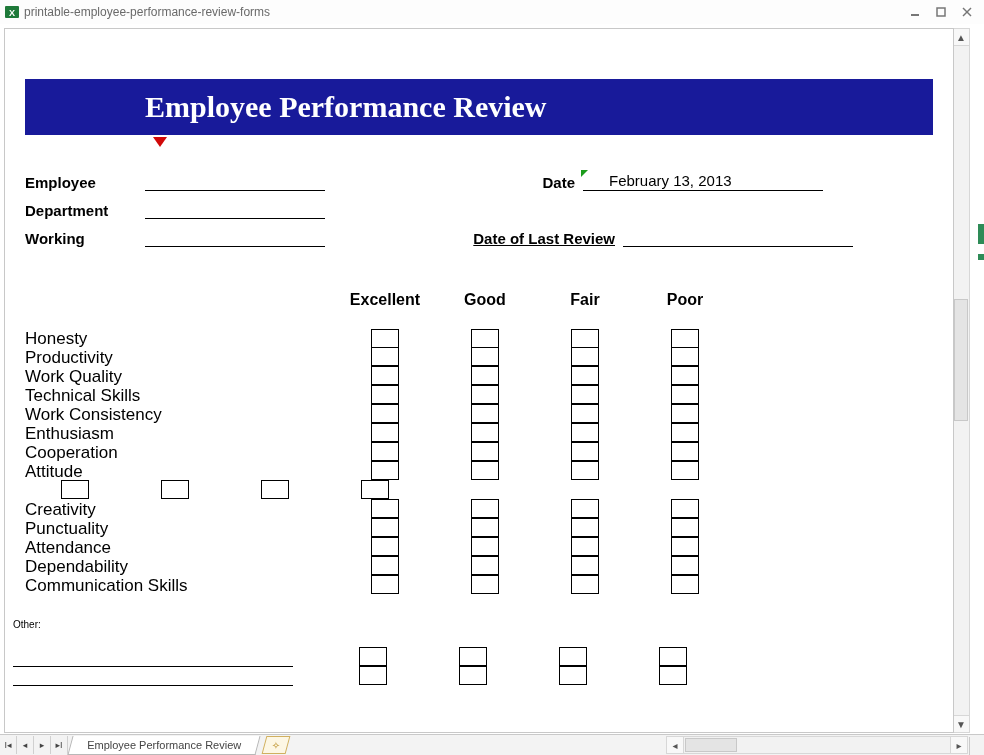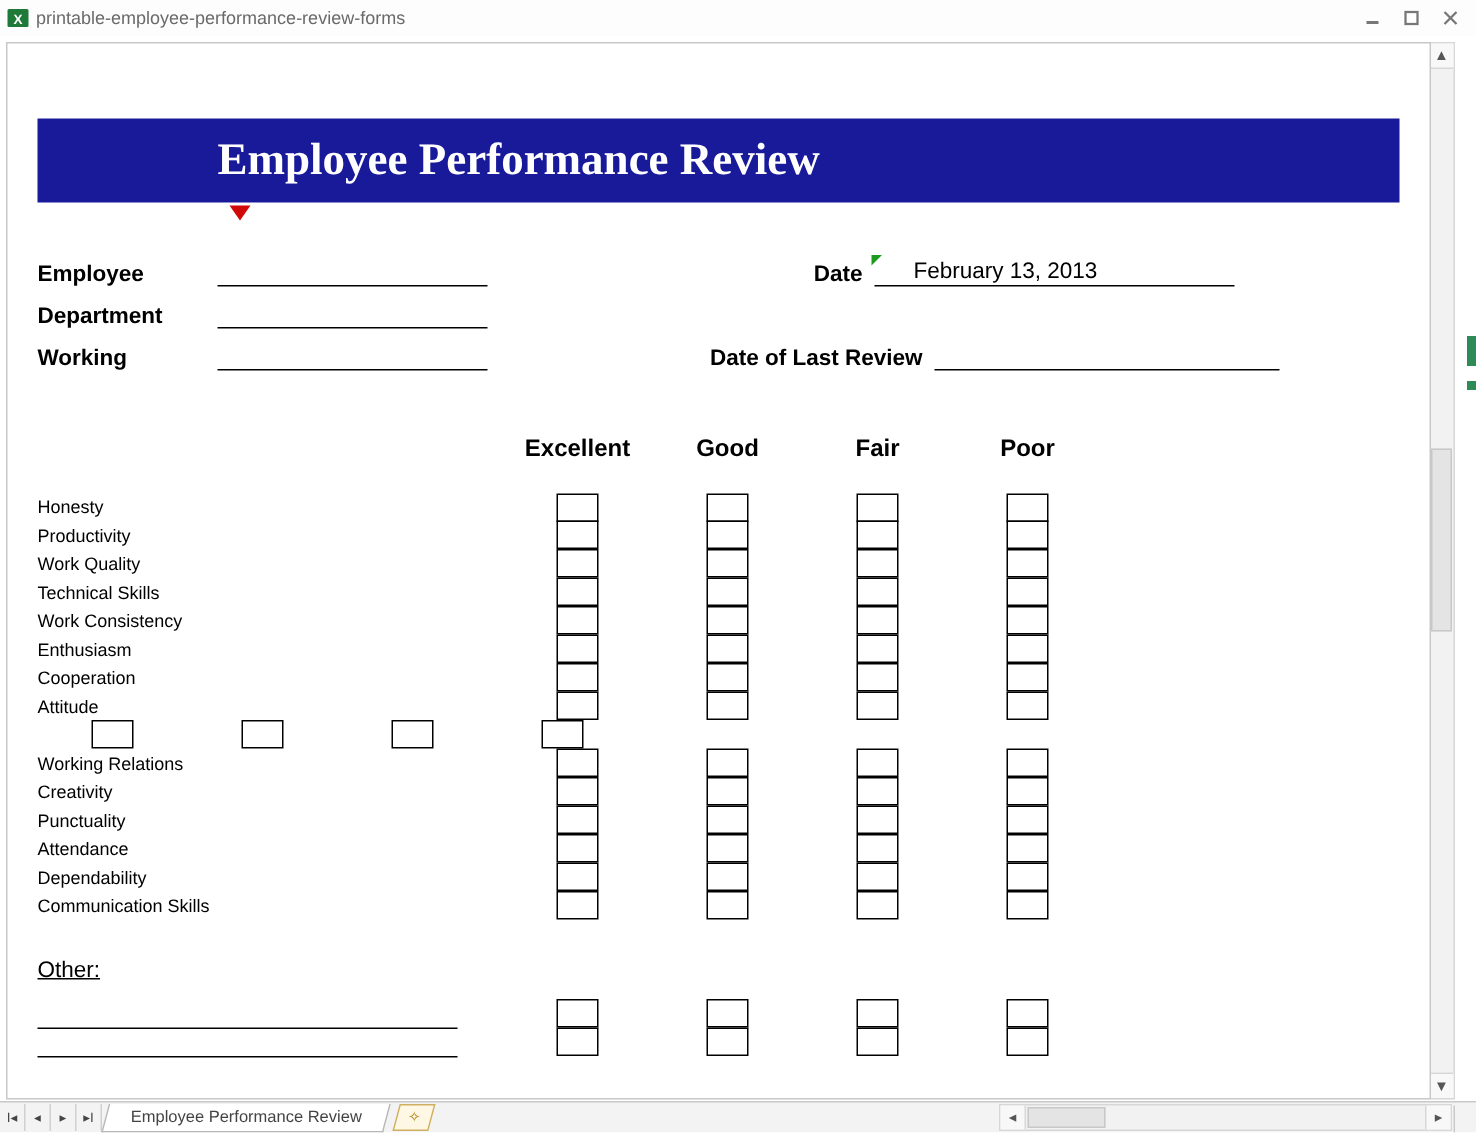--- a/index.html
+++ b/index.html
@@ -129,21 +129,21 @@
     font-size: 15px;
     color: #000;
   }
   .info-row { display: flex; align-items: flex-end; height: 24px; margin-bottom: 4px; }
   .info-label { font-weight: bold; width: 120px; }
   .uline { border-bottom: 1px solid #000; height: 18px; }
   .uline.w180 { width: 180px; }
   .uline.w230 { width: 230px; }
   .uline.w240 { width: 240px; position: relative; display:flex; align-items:flex-end; }
   .date-lbl   { font-weight: bold; width: 60px; margin-left: 190px; text-align:right; padding-right:8px;}
-  .last-lbl   { font-weight: bold; margin-left: 100px; width: 190px; text-align:right; padding-right:8px;}
+  .last-lbl   { font-weight: bold; margin-left: 100px; width: 190px; text-align:right; padding-right:8px;text-decoration:underline;}
   .green-tick {
     position: absolute; left: -2px; top: -2px;
     width:0;height:0;
     border-top: 7px solid #1c9c1c;
     border-right: 7px solid transparent;
   }
   .date-val { flex:1; text-align:left; padding-left:26px; font-weight:normal; height:18px;}
 
   
   .ratings-header {
@@ -156,34 +156,34 @@
   .ratings-header .col { width: 100px; text-align: center; }
 
   
   .ratings {
     margin: 20px 20px 0 20px;
   }
   .rat-row {
     display: flex;
     align-items: stretch;
     height: 19px;
-    font-size: 12px;
+    font-size: 17px;
   }
   .rat-row .crit { width: 310px; line-height:19px; }
   .rat-row .col  { width: 100px; display:flex; justify-content:center; }
   .cell {
     width: 28px;
     height: 100%;
     border: 1px solid #000;
     box-sizing: border-box;
     margin-top: -1px; 
   }
   .rat-row:first-child .cell { margin-top: 0; }
 
-  .other-area { margin: 20px 20px 0 20px; font-size:15px;text-decoration:underline; }
+  .other-area { margin: 20px 20px 0 8px; font-size:10px; }
   .other-row { display:flex; align-items:stretch; height:19px; }
   .other-row .crit { width:310px; }
   .other-row .col  { width:100px; display:flex; justify-content:center; }
   .oline { border-bottom:1px solid #000; width:280px; height:18px; }
 
   
   .footer {
     position: absolute;
     left: 0; right: 0; bottom: 0;
     height: 20px;
@@ -442,35 +442,20 @@
             <div class="cell"></div>
           </div>
           <div class="col">
             <div class="cell"></div>
           </div>
           <div class="col">
             <div class="cell"></div>
           </div>
         </div>
         <div class="rat-row">
-          <div class="crit">Working Relations</div>
-          <div class="col">
-            <div class="cell"></div>
-          </div>
-          <div class="col">
-            <div class="cell"></div>
-          </div>
-          <div class="col">
-            <div class="cell"></div>
-          </div>
-          <div class="col">
-            <div class="cell"></div>
-          </div>
-        </div>
-        <div class="rat-row">
           <div class="crit">Creativity</div>
           <div class="col">
             <div class="cell"></div>
           </div>
           <div class="col">
             <div class="cell"></div>
           </div>
           <div class="col">
             <div class="cell"></div>
           </div>

